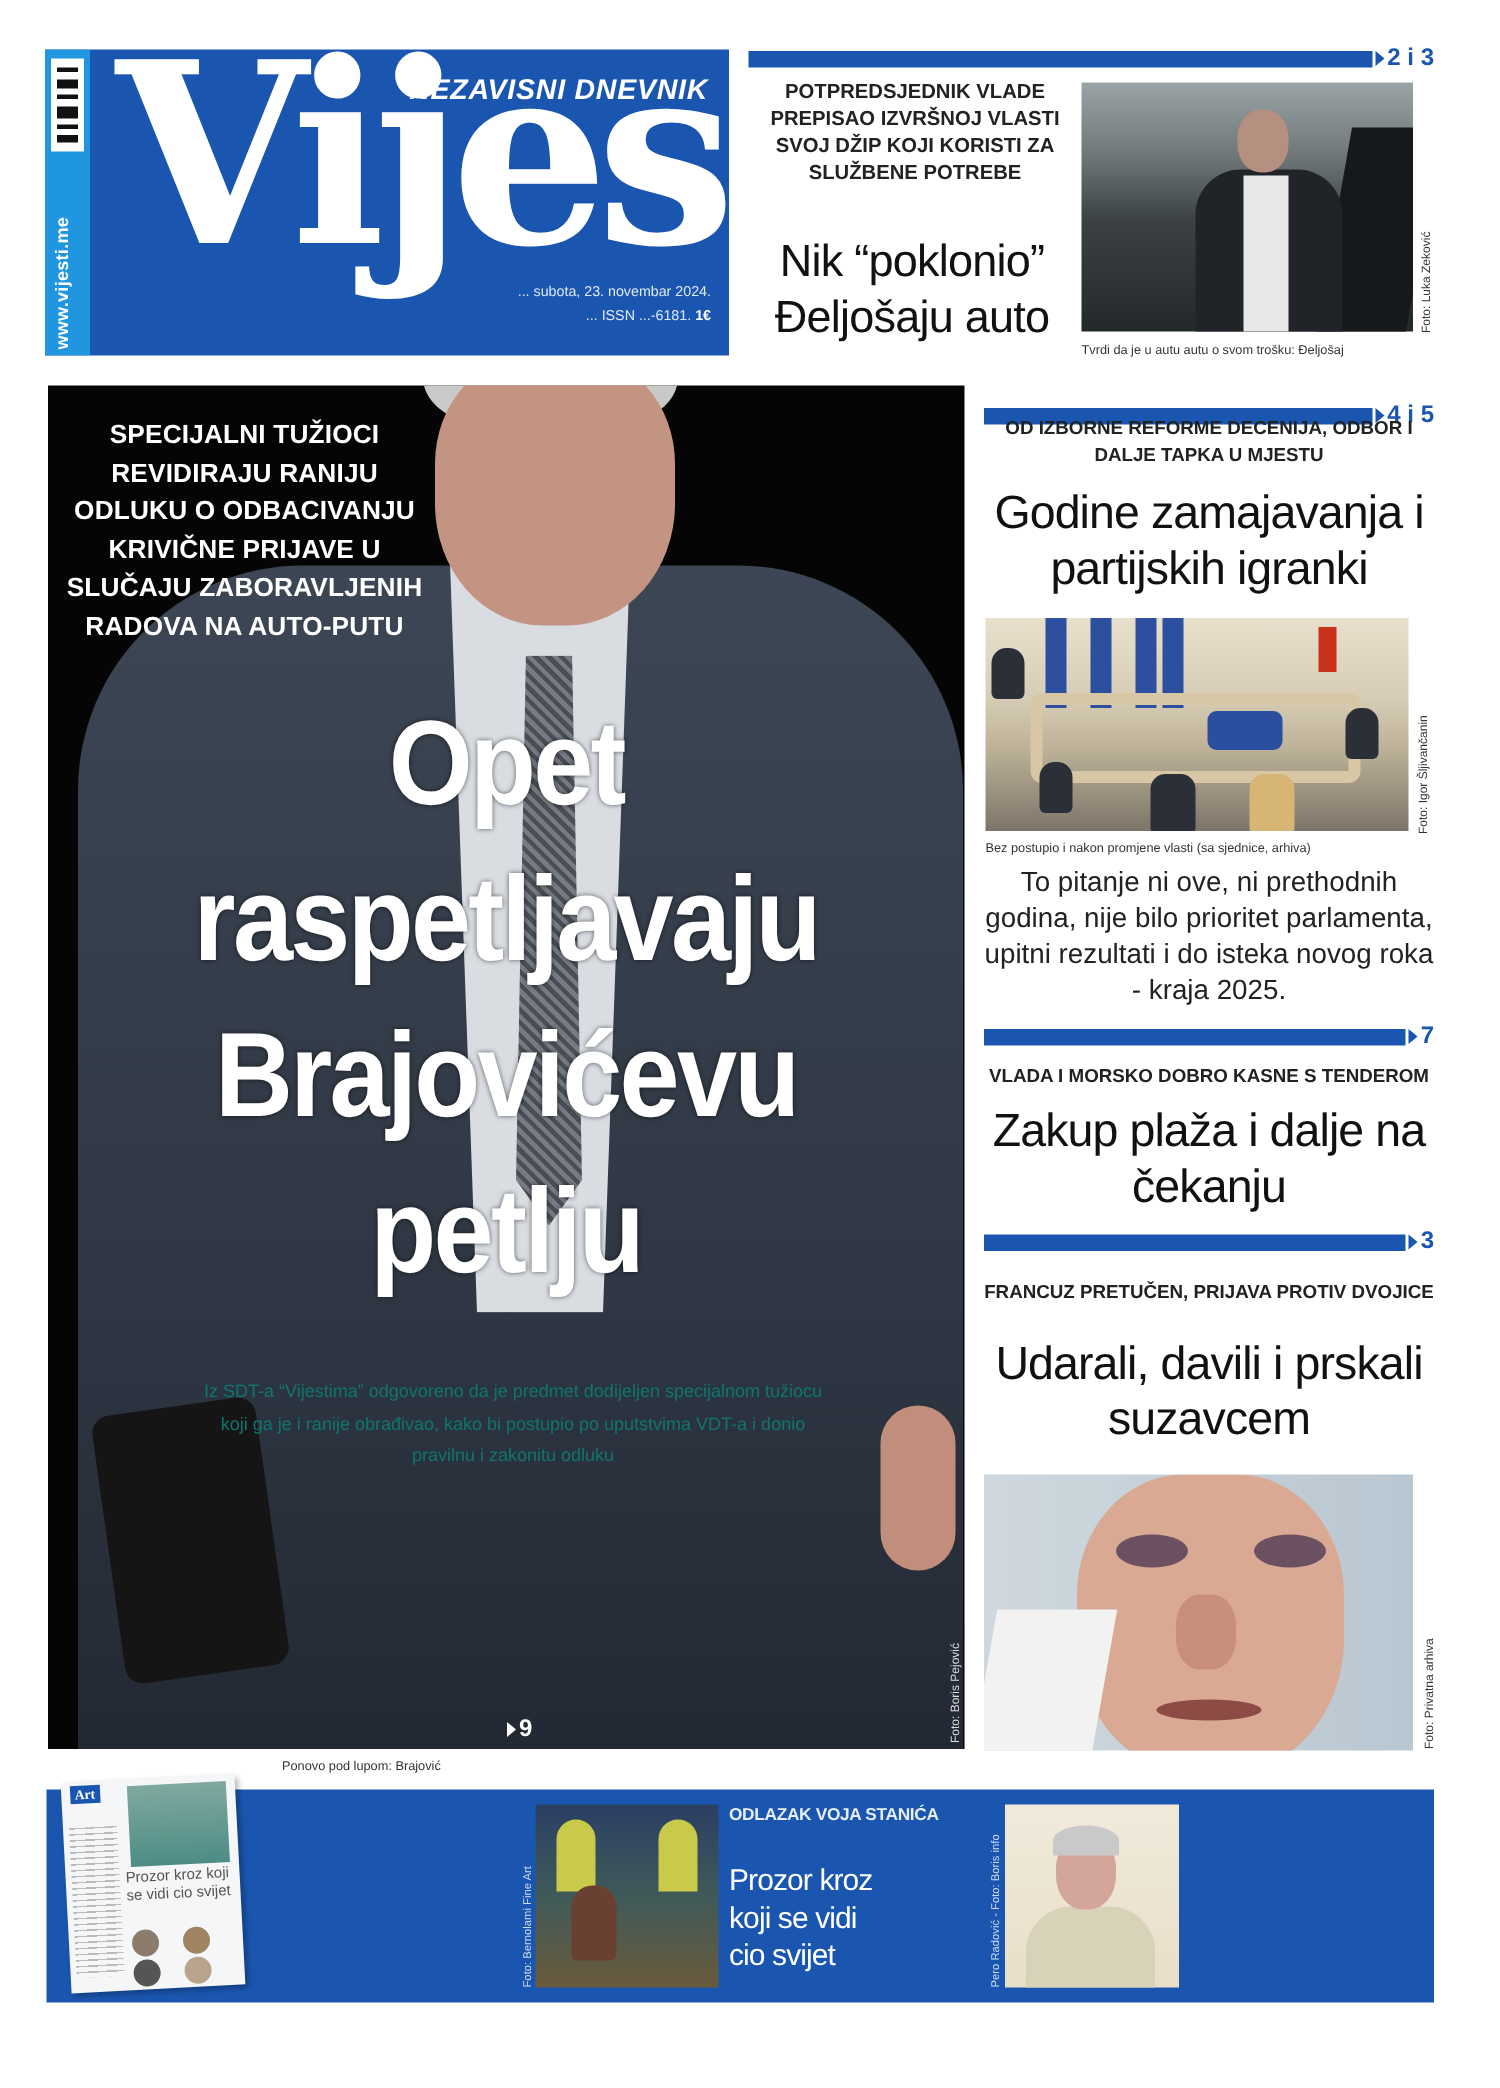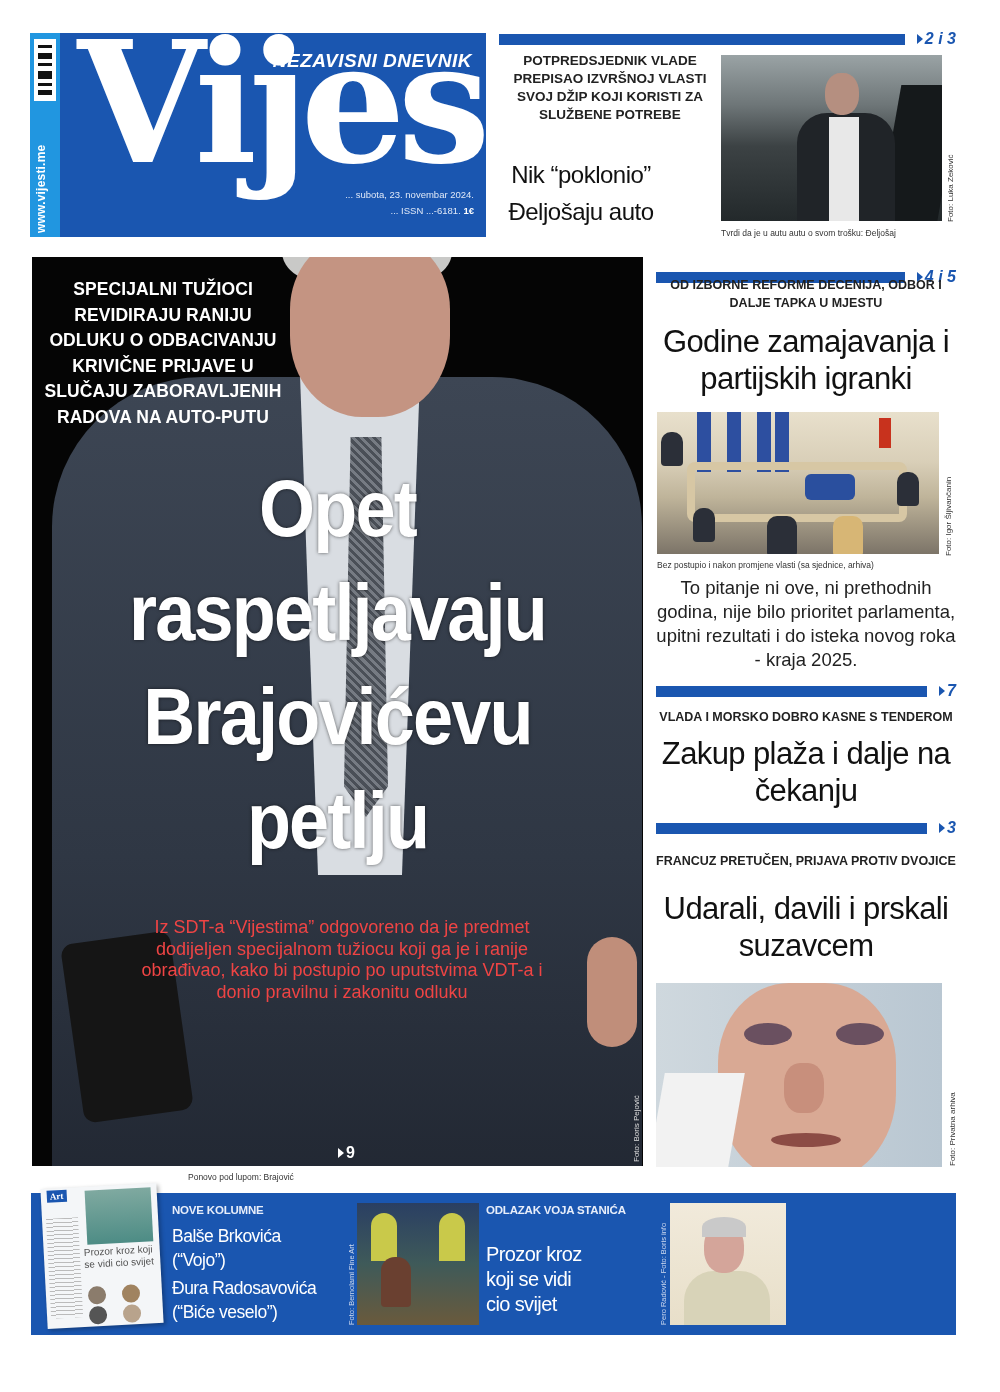--- a/index.html
+++ b/index.html
@@ -13,26 +13,26 @@
   .masthead .side-logo i { position: absolute; left: 4px; width: 14px; height: 3px; background: #111; }
   .masthead .side-url { position: absolute; left: 4px; top: 200px; transform-origin: 0 0; transform: rotate(-90deg); color: #fff; font-size: 12px; font-weight: bold; white-space: nowrap; letter-spacing: 0.2px; }
   .masthead .tagline { position: absolute; right: 14px; top: 17px; color: #fff; font-size: 19px; font-weight: bold; font-style: italic; letter-spacing: 0.5px; }
   .masthead .logo { position: absolute; left: 42px; top: -14px; color: #fff; font-family: "DejaVu Serif", "Liberation Serif", serif; font-weight: bold; font-size: 168px; letter-spacing: -8px; line-height: 1; transform: scaleX(0.98); }
   .masthead .dateline { position: absolute; right: 12px; top: 154px; color: #dfe8f7; font-size: 9.5px; text-align: right; line-height: 16px; }
   .masthead .dateline b { color: #fff; }
 
   
   .bar { position: absolute; height: 12px; display: flex; align-items: center; }
   .bar .line { height: 11px; background: #1a56b0; flex: 1; }
-  .bar .pg { color: #1a56b0; font-weight: bold; font-size: 16px; padding-left: 12px; white-space: nowrap; display: flex; align-items: center; font-style: italic; }
+  .bar .pg { color: #1a56b0; font-weight: bold; font-size: 16px; padding-left: 2px; white-space: nowrap; display: flex; align-items: center; }
   .bar .pg .tri { display: inline-block; width: 0; height: 0; border-left: 6px solid #1a56b0; border-top: 5px solid transparent; border-bottom: 5px solid transparent; margin-right: 2px; }
 
   
   .top-story .kicker { position: absolute; left: 505px; top: 52px; width: 210px; text-align: center; font-size: 13.5px; font-weight: bold; line-height: 18px; color: #222; text-transform: uppercase; }
-  .top-story .headline { position: absolute; left: 475px; top: 156px; width: 212px; text-align: center; font-size: 24px; line-height: 37px; color: #111; letter-spacing: -0.5px; }
+  .top-story .headline { position: absolute; left: 502px; top: 156px; width: 212px; text-align: center; font-size: 30px; line-height: 37px; color: #111; letter-spacing: -0.5px; }
   .photo { position: absolute; overflow: hidden; }
   .photo.car { left: 721px; top: 55px; width: 221px; height: 166px; background: linear-gradient(180deg, #9aa3a5 0%, #6e7678 30%, #3c4244 55%, #23292b 100%); }
   .photo.car .person-head { position: absolute; left: 104px; top: 18px; width: 34px; height: 42px; border-radius: 45%; background: #b58f80; }
   .photo.car .person-body { position: absolute; left: 76px; top: 58px; width: 98px; height: 120px; border-radius: 30px 30px 0 0; background: #202428; }
   .photo.car .shirt { position: absolute; left: 108px; top: 62px; width: 30px; height: 110px; background: #e8e8e8; }
   .photo.car .door { position: absolute; left: 168px; top: 30px; width: 60px; height: 140px; background: #15191b; transform: skewX(-10deg); }
   .caption { position: absolute; font-size: 8.5px; color: #333; white-space: nowrap; }
   .credit-v { position: absolute; font-size: 8px; color: #333; white-space: nowrap; transform-origin: 0 0; transform: rotate(-90deg); }
 
   
@@ -41,21 +41,21 @@
   .main-story .hair { position: absolute; left: 250px; top: -82px; width: 170px; height: 110px; border-radius: 50% 50% 30% 30%; background: #c9c9c7; }
   .main-story .face { position: absolute; left: 258px; top: -20px; width: 160px; height: 180px; border-radius: 40% 40% 45% 45%; background: #c49482; }
   .main-story .suit { position: absolute; left: 20px; top: 120px; width: 590px; height: 800px; border-radius: 150px 150px 0 0; background: linear-gradient(180deg, #3d4654 0%, #2f3744 60%, #222833 100%); }
   .main-story .shirt { position: absolute; left: 268px; top: 118px; width: 120px; height: 500px; background: #d9dde2; clip-path: polygon(0 0, 100% 0, 85% 100%, 15% 100%); }
   .main-story .tie { position: absolute; left: 312px; top: 180px; width: 44px; height: 380px; background: repeating-linear-gradient(45deg, #4a4f57 0 3px, #767b83 3px 6px); clip-path: polygon(15% 0, 85% 0, 100% 92%, 50% 100%, 0 92%); }
   .main-story .bag { position: absolute; left: 40px; top: 680px; width: 110px; height: 180px; background: #151515; border-radius: 12px; transform: rotate(-8deg); }
   .main-story .hand { position: absolute; left: 555px; top: 680px; width: 50px; height: 110px; border-radius: 25px; background: #c08e7a; }
 
   .main-story .kicker { position: absolute; left: 6px; top: 20px; width: 250px; text-align: center; color: #fff; font-weight: bold; font-size: 17.5px; line-height: 25.5px; text-transform: uppercase; letter-spacing: 0.1px; }
   .main-story .headline { position: absolute; left: 0; top: 200px; width: 611px; text-align: center; color: #fff; font-weight: bold; font-size: 80px; line-height: 104px; letter-spacing: -2px; text-shadow: 0 0 4px rgba(0,0,0,0.6); transform: scaleX(0.9); transform-origin: center top; }
-  .main-story .lede { position: absolute; left: 100px; top: 660px; width: 420px; text-align: center; color: #ef4444; font-size: 18px; line-height: 21.5px; }
+  .main-story .lede { position: absolute; left: 100px; top: 660px; width: 420px; text-align: center; color: #0f766e; font-size: 12px; line-height: 21.5px; }
   .main-story .lede p { margin-bottom: 6px; }
   .main-story .jump { position: absolute; left: 306px; top: 887px; color: #fff; font-weight: bold; font-size: 16px; display: flex; align-items: center; }
   .main-story .jump .tri { display: inline-block; width: 0; height: 0; border-left: 6px solid #fff; border-top: 5px solid transparent; border-bottom: 5px solid transparent; margin-right: 2px; }
   .main-story .credit-v { color: #ddd; }
 
   
   .rc-kicker { position: absolute; left: 656px; width: 300px; text-align: center; font-size: 12.5px; font-weight: bold; line-height: 18px; color: #222; text-transform: uppercase; }
   .rc-headline { position: absolute; left: 656px; width: 300px; text-align: center; font-size: 31px; line-height: 37px; color: #111; letter-spacing: -0.6px; }
   .rc-deck { position: absolute; left: 656px; width: 300px; text-align: center; font-size: 18.5px; line-height: 24px; color: #222; }
 
@@ -218,27 +218,20 @@
   <div class="eye" style="left:180px;"></div>
   <div class="nose"></div>
   <div class="mouth"></div>
   <div class="sheet"></div>
 </div>
 <div class="caption" style="left:657px; top:1172px;margin-top:28px;">Kaže da ne zna zašto su ga tukli</div>
 <div class="credit-v" style="left:948px; top:1166px;">Foto: Privatna arhiva</div>
 
 <div class="promo">
 
-  <div class="col" style="left:141px; top:10px; width:170px;">
-    <div class="label">NOVE KOLUMNE</div>
-    <div class="title-sm" style="margin-top:6px;">Balše Brkovića</div>
-    <div class="title-sm">(“Vojo”)</div>
-    <div class="title-sm" style="margin-top:4px;">Đura Radosavovića</div>
-    <div class="title-sm">(“Biće veselo”)</div>
-  </div>
 
   <div class="painting">
     <div class="win" style="left:14px;"></div>
     <div class="win" style="left:82px;"></div>
     <div class="fig"></div>
   </div>
   <div class="credit-v" style="left:316px; top:132px;">Foto: Bernolami Fine Art</div>
   <div class="col" style="left:455px; top:10px; width:165px;">
     <div class="label">ODLAZAK VOJA STANIĆA</div>
     <div class="title" style="margin-top:24px; width:110px;">Prozor kroz koji se vidi cio svijet</div>

